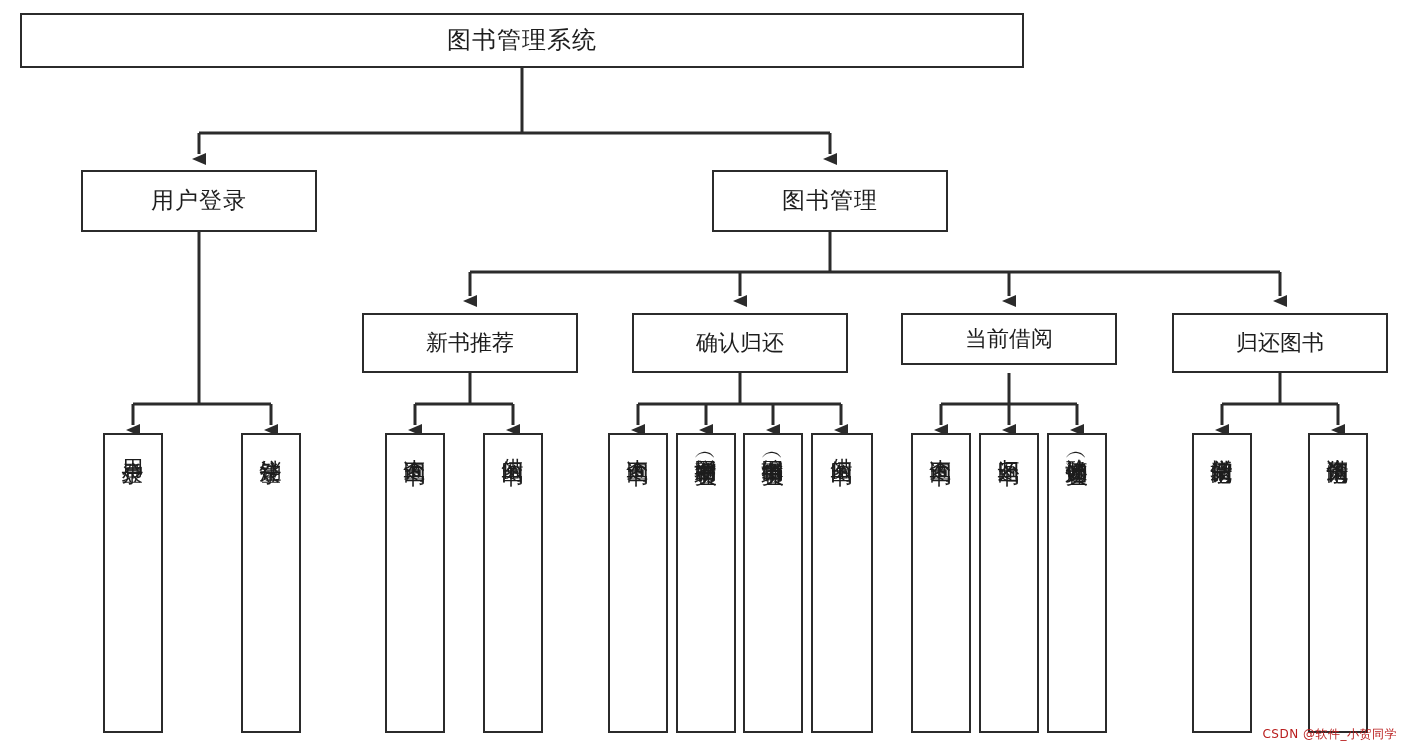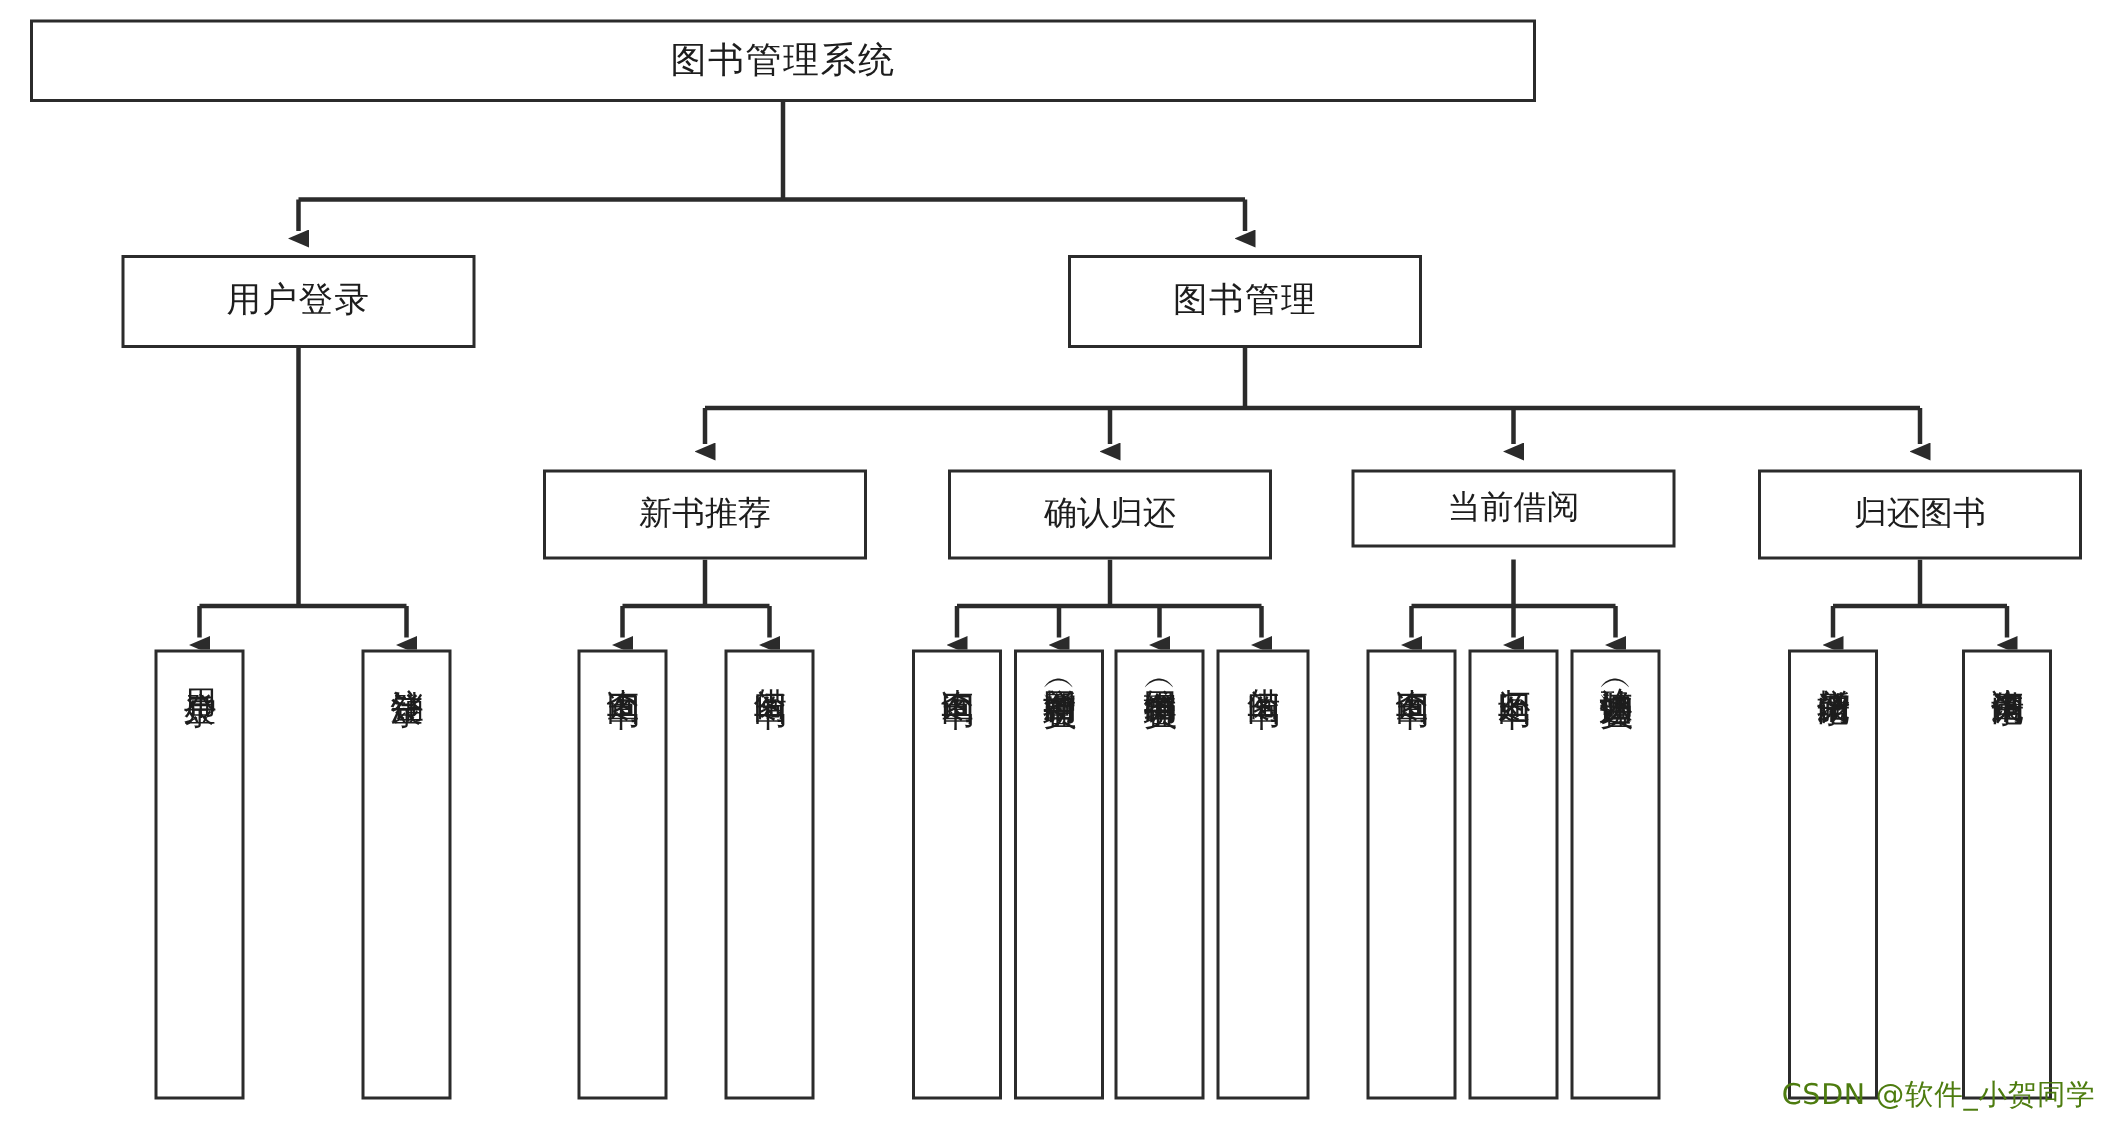--- a/index.html
+++ b/index.html
@@ -56,22 +56,22 @@
     line-height:1.05;
     letter-spacing:2px;
     white-space:nowrap;
   }
   .node.leaf.tall .lbl{ letter-spacing:1px; }
   
   #watermark{
     position:absolute;
     right:8px;
     bottom:4px;
-    font-size:19px;
-    color:#4d7c0f;
+    font-size:12px;
+    color:#b91c1c;
     letter-spacing:0.5px;
     white-space:nowrap;
     user-select:none;
   }
 </style>
 </head>
 <body>
 
 <div id="canvas">
 

